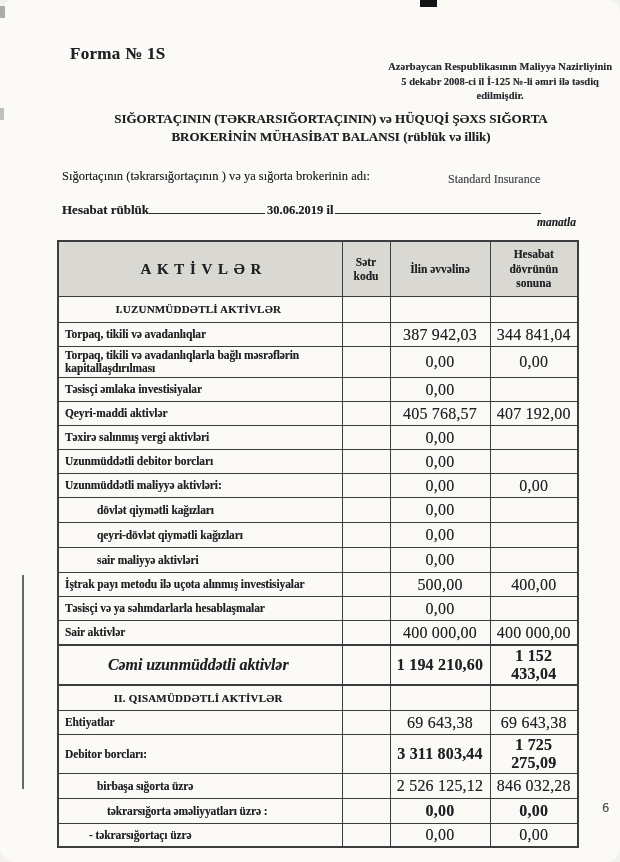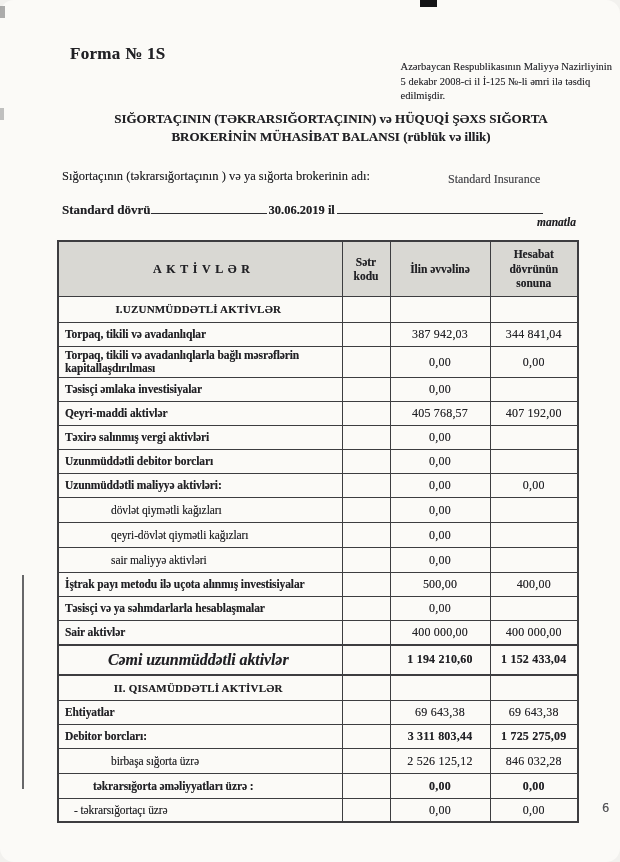--- a/index.html
+++ b/index.html
@@ -7,47 +7,47 @@
   }
   html,body{margin:0;padding:0;}
   body{width:620px;height:862px;overflow:hidden;background:#f2f1ee;}
   .page{
     position:relative;width:620px;height:862px;background:var(--paper);
     font-family:"Liberation Serif","DejaVu Serif",serif;color:var(--ink);
     text-shadow:0 0 .4px rgba(30,30,34,.45);
     border-radius:14px;
   }
   .form-number{position:absolute;left:70px;top:44px;font-size:17px;font-weight:bold;letter-spacing:.3px;}
-  .approval{position:absolute;right:8px;top:60px;text-align:left;font-size:10.5px;font-weight:normal;line-height:1.4;color:#2a2a30;}
+  .approval{position:absolute;right:8px;top:60px;text-align:center;font-size:10.5px;font-weight:bold;line-height:1.4;color:#2a2a30;}
   .doc-title{position:absolute;left:0;right:0;top:110px;padding-left:42px;text-align:center;font-weight:bold;font-size:13px;line-height:1.35;}
   .name-row{position:absolute;left:62px;top:169px;font-size:12.5px;}
   .name-value{position:absolute;left:448px;top:172px;font-size:12px;color:#4b4b50;}
   .period-row{position:absolute;left:62px;top:200px;font-size:13px;font-weight:bold;white-space:nowrap;}
   .blank{display:inline-block;height:13px;border-bottom:1.3px solid #2e2e32;}
   .blank1{width:116px;}
   .blank2{width:206px;}
   .period-date{font-size:12.5px;font-weight:bold;padding:0 2px;}
   .manatla{position:absolute;right:44px;top:216px;font-size:11.5px;font-weight:bold;font-style:italic;}
   .balance{position:absolute;left:57px;top:240px;width:520px;border-collapse:collapse;table-layout:fixed;}
   .balance col.c1{width:284px;} .balance col.c2{width:48px;} .balance col.c3{width:100px;} .balance col.c4{width:88px;}
   .balance th,.balance td{border:1px solid var(--border);vertical-align:middle;overflow:hidden;}
   .balance{border:2px solid var(--border);}
   .balance thead th{
     background:var(--header-fill);height:50px;font-size:11.5px;font-weight:bold;
     text-align:center;line-height:1.25;padding:2px 3px;
   }
-  .balance thead th.h-assets{font-size:12px;letter-spacing:.38em;padding-left:10px;}
+  .balance thead th.h-assets{font-size:15px;letter-spacing:.38em;padding-left:10px;}
   .balance td.c-label{font-size:11.5px;font-weight:bold;text-align:left;padding:2px 4px 2px 6px;line-height:1.15;white-space:nowrap;letter-spacing:-.1px;}
   .balance td.c-label.wrap{white-space:normal;}
   .balance td.c-code{font-size:11px;text-align:center;}
-  .balance td.c-val{font-size:12px;text-align:center;letter-spacing:.2px;}
+  .balance td.c-val{font-size:16px;text-align:center;letter-spacing:.2px;}
   .row-item{height:24px;}
-  .row-sub{height:25px;}  .row-sub td.c-label{font-weight:normal;padding-left:52px;}
-  .row-sub.bold-label td.c-label{font-weight:bold;padding-left:34px;}
-  .row-sub2{height:23px;} .row-sub2 td.c-label{font-weight:normal;padding-left:15px;}
+  .row-sub{height:25px;}  .row-sub td.c-label{font-weight:bold;padding-left:38px;}
+  .row-sub.bold-label td.c-label{font-weight:bold;padding-left:48px;}
+  .row-sub2{height:23px;} .row-sub2 td.c-label{font-weight:bold;padding-left:30px;}
   .row-section{height:26px;padding-left:14px;} .row-section td.c-label{font-size:11px;text-align:center;padding-left:0;letter-spacing:.2px;}
   .row-total{height:30px;} .row-total td{border-top-width:2px;border-bottom-width:2px;}
   .row-total td.c-label{font-style:italic;text-align:center;padding-left:0;font-size:16px;}
   .row-total td.c-val{font-weight:bold;}
   .bold-values td.c-val{font-weight:bold;margin-top:12px;}
   .page-number{position:absolute;left:602px;top:801px;font-family:"DejaVu Sans","Liberation Sans",sans-serif;font-size:11.5px;color:#55555a;}
   .artifact{position:absolute;}
   .artifact-top-bar{left:420px;top:0;width:17px;height:7px;background:#141416;}
   .artifact-left-mark-1{left:0;top:6px;width:5px;height:12px;background:#8a8a8a;opacity:.7;}
   .artifact-left-mark-2{left:0;top:108px;width:4px;height:12px;background:#9a9a9a;opacity:.6;}
@@ -72,21 +72,21 @@
   </div>
 
   <div class="doc-title">
     <div>SIĞORTAÇININ (TƏKRARSIĞORTAÇININ) və HÜQUQİ ŞƏXS SIĞORTA</div>
     <div>BROKERİNİN MÜHASİBAT BALANSI (rüblük və illik)</div>
   </div>
 
   <div class="name-row">Sığortaçının (təkrarsığortaçının ) və ya sığorta brokerinin adı:</div>
   <div class="name-value">Standard Insurance</div>
 
-  <div class="period-row"><span>Standard dövrü</span><span class="blank blank1"></span><span class="period-date">30.06.2019 il</span><span class="blank blank2"></span></div>
+  <div class="period-row"><span>Hesabat rüblük</span><span class="blank blank1"></span><span class="period-date">30.06.2019 il</span><span class="blank blank2"></span></div>
 
   <div class="manatla">manatla</div>
 
   <table class="balance">
     <colgroup>
         <col class="c1">
         <col class="c2">
         <col class="c3">
         <col class="c4">
       </colgroup>

